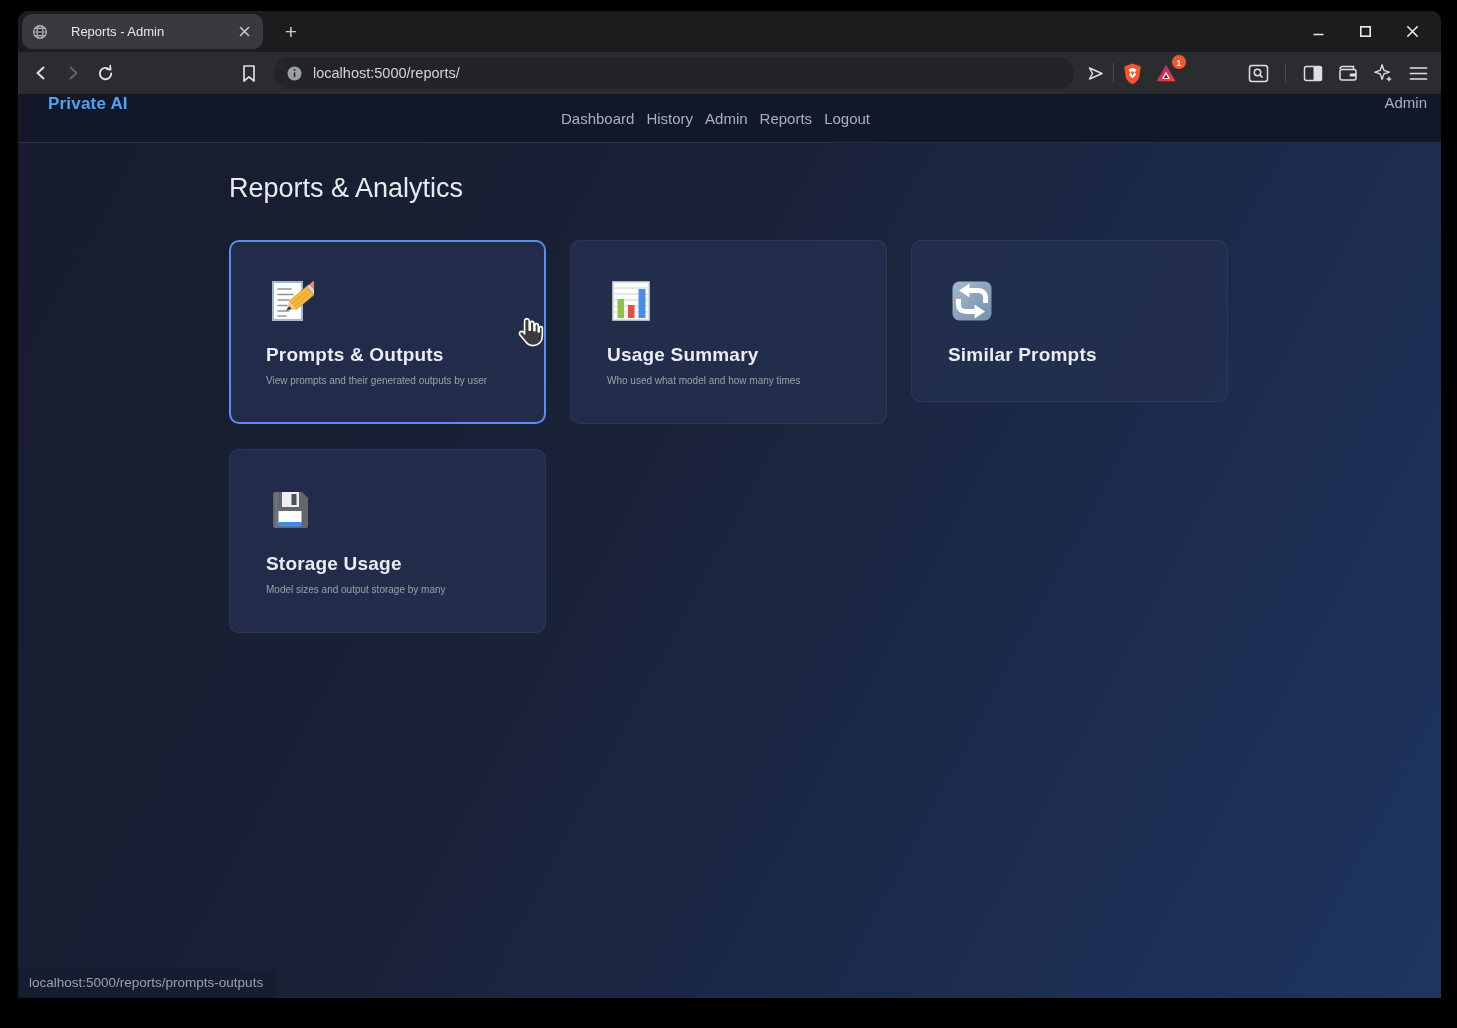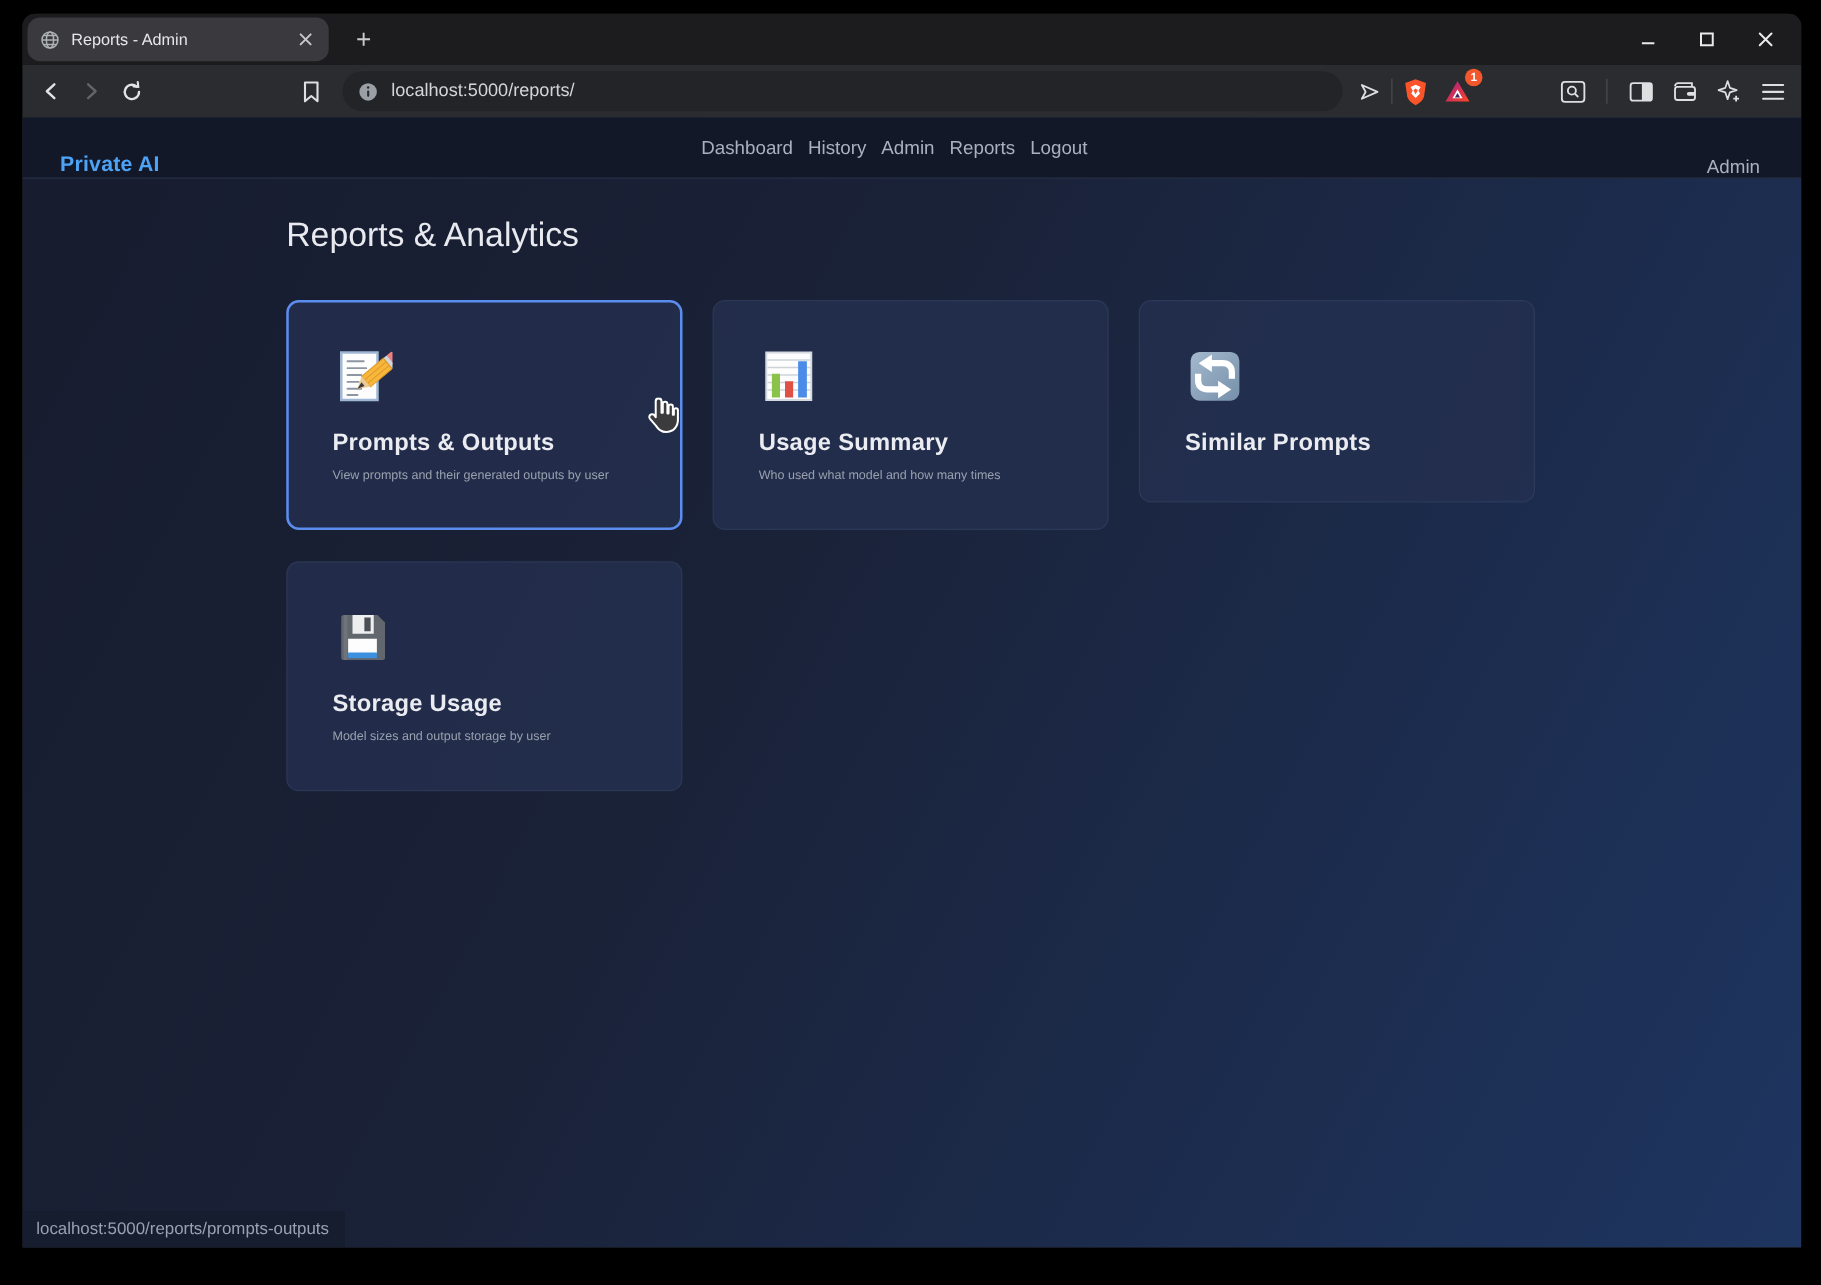--- a/index.html
+++ b/index.html
@@ -8,21 +8,21 @@
   body { position:relative; }
 
   
   .window { position:absolute; left:18px; top:11px; width:1423px; height:987px;
             border-radius:10px 10px 0 0; overflow:hidden; display:flex; flex-direction:column;
             background:#2b2c2f; }
 
   
   .tabbar { height:41px; background:#1c1b1e; display:flex; align-items:center; flex:none; }
   .tab { margin-left:4px; width:241px; height:35px; background:#3a393d; border-radius:10px;
-         display:flex; align-items:center; gap:9px; padding:0 10px; }
+         display:flex; align-items:center; gap:23px; padding:0 10px; }
   .tab-title { flex:1; font-size:13px; color:#e7e7e9; white-space:nowrap; overflow:hidden; }
   .tab-close { width:18px; height:18px; display:flex; align-items:center; justify-content:center;
                border-radius:4px; cursor:default; }
   .newtab { margin-left:15px; font-size:21px; font-weight:300; color:#c9cacc; width:26px; height:26px;
             display:flex; align-items:center; justify-content:center; }
   .win-controls { margin-left:auto; display:flex; align-items:center; gap:21px; padding-right:16px; }
   .win-btn { width:26px; height:26px; display:flex; align-items:center; justify-content:center; }
 
   
   .toolbar { height:42px; background:#2b2c2f; display:flex; align-items:center; padding:0 10px 0 8px; flex:none;text-align:center; }
@@ -34,21 +34,21 @@
   .right-cluster { margin-left:auto; display:flex; align-items:center; gap:9px; }
   .rewards-wrap { position:relative; }
   .badge { position:absolute; top:-5px; right:-7px; min-width:14px; height:14px; border-radius:8px;
            background:#f4572b; color:#fff; font-size:9.5px; font-weight:bold;
            display:flex; align-items:center; justify-content:center; padding:0 3px; }
 
   
   .page { flex:1; position:relative; overflow:hidden;
           background:linear-gradient(118deg,#171c2e 0%,#1a2238 42%,#1c2d50 76%,#1e3560 100%); }
   .site-nav { height:49px; background:#121827; border-bottom:1px solid #27304a;
-              display:flex; align-items:flex-end; position:relative; padding:0 33px 0 30px; }
+              display:flex; align-items:flex-start; position:relative; padding:0 14px 0 30px; }
   .brand { font-size:17px; font-weight:bold; color:#4da3f5; letter-spacing:.2px; }
   .nav-links { position:absolute; left:543px; top:0; height:100%; display:flex; align-items:center; gap:12px; }
   .nav-link { font-size:15px; color:#a9b0bf; cursor:default; }
   .nav-user { margin-left:auto; font-size:15px; color:#a9b0bf; }
 
   .content { padding:30px 0 0 211px; }
   .page-title { font-size:27px; font-weight:400; color:#e8eaef; margin-bottom:36px; }
 
   .cards { width:1003px; display:flex; flex-wrap:wrap; gap:25px 24px; align-items:flex-start; }
   .card { width:317px; background:rgba(37,47,79,0.82); border:1px solid rgba(140,160,205,0.10);
@@ -278,21 +278,21 @@
             <svg width="48" height="48" viewBox="0 0 48 48">
               <path d="M9 6 h27 l6 6 v28 a2 2 0 0 1 -2 2 h-31 a2 2 0 0 1 -2 -2 v-32 a2 2 0 0 1 2 -2 z" fill="#62676d"></path>
               <path d="M9 6 h3 v36 h-3 z" fill="#787d83" opacity="0.6"></path>
               <rect x="16" y="6" width="17" height="15" fill="#eceef0"></rect>
               <rect x="25.5" y="8" width="5" height="11" fill="#4a4f55"></rect>
               <rect x="12.5" y="25" width="23" height="12" fill="#fdfdfd"></rect>
               <rect x="12.5" y="36" width="23" height="4.5" fill="#3d8fe0"></rect>
             </svg>
           </div>
           <div class="card-title">Storage Usage</div>
-          <div class="card-desc">Model sizes and output storage by user</div>
+          <div class="card-desc">Model sizes and output storage by many</div>
         </div>
 
       </div>
     </div>
 
     <div class="status-tooltip">localhost:5000/reports/prompts-outputs</div>
   </div>
 </div>
 
 <div class="cursor">

